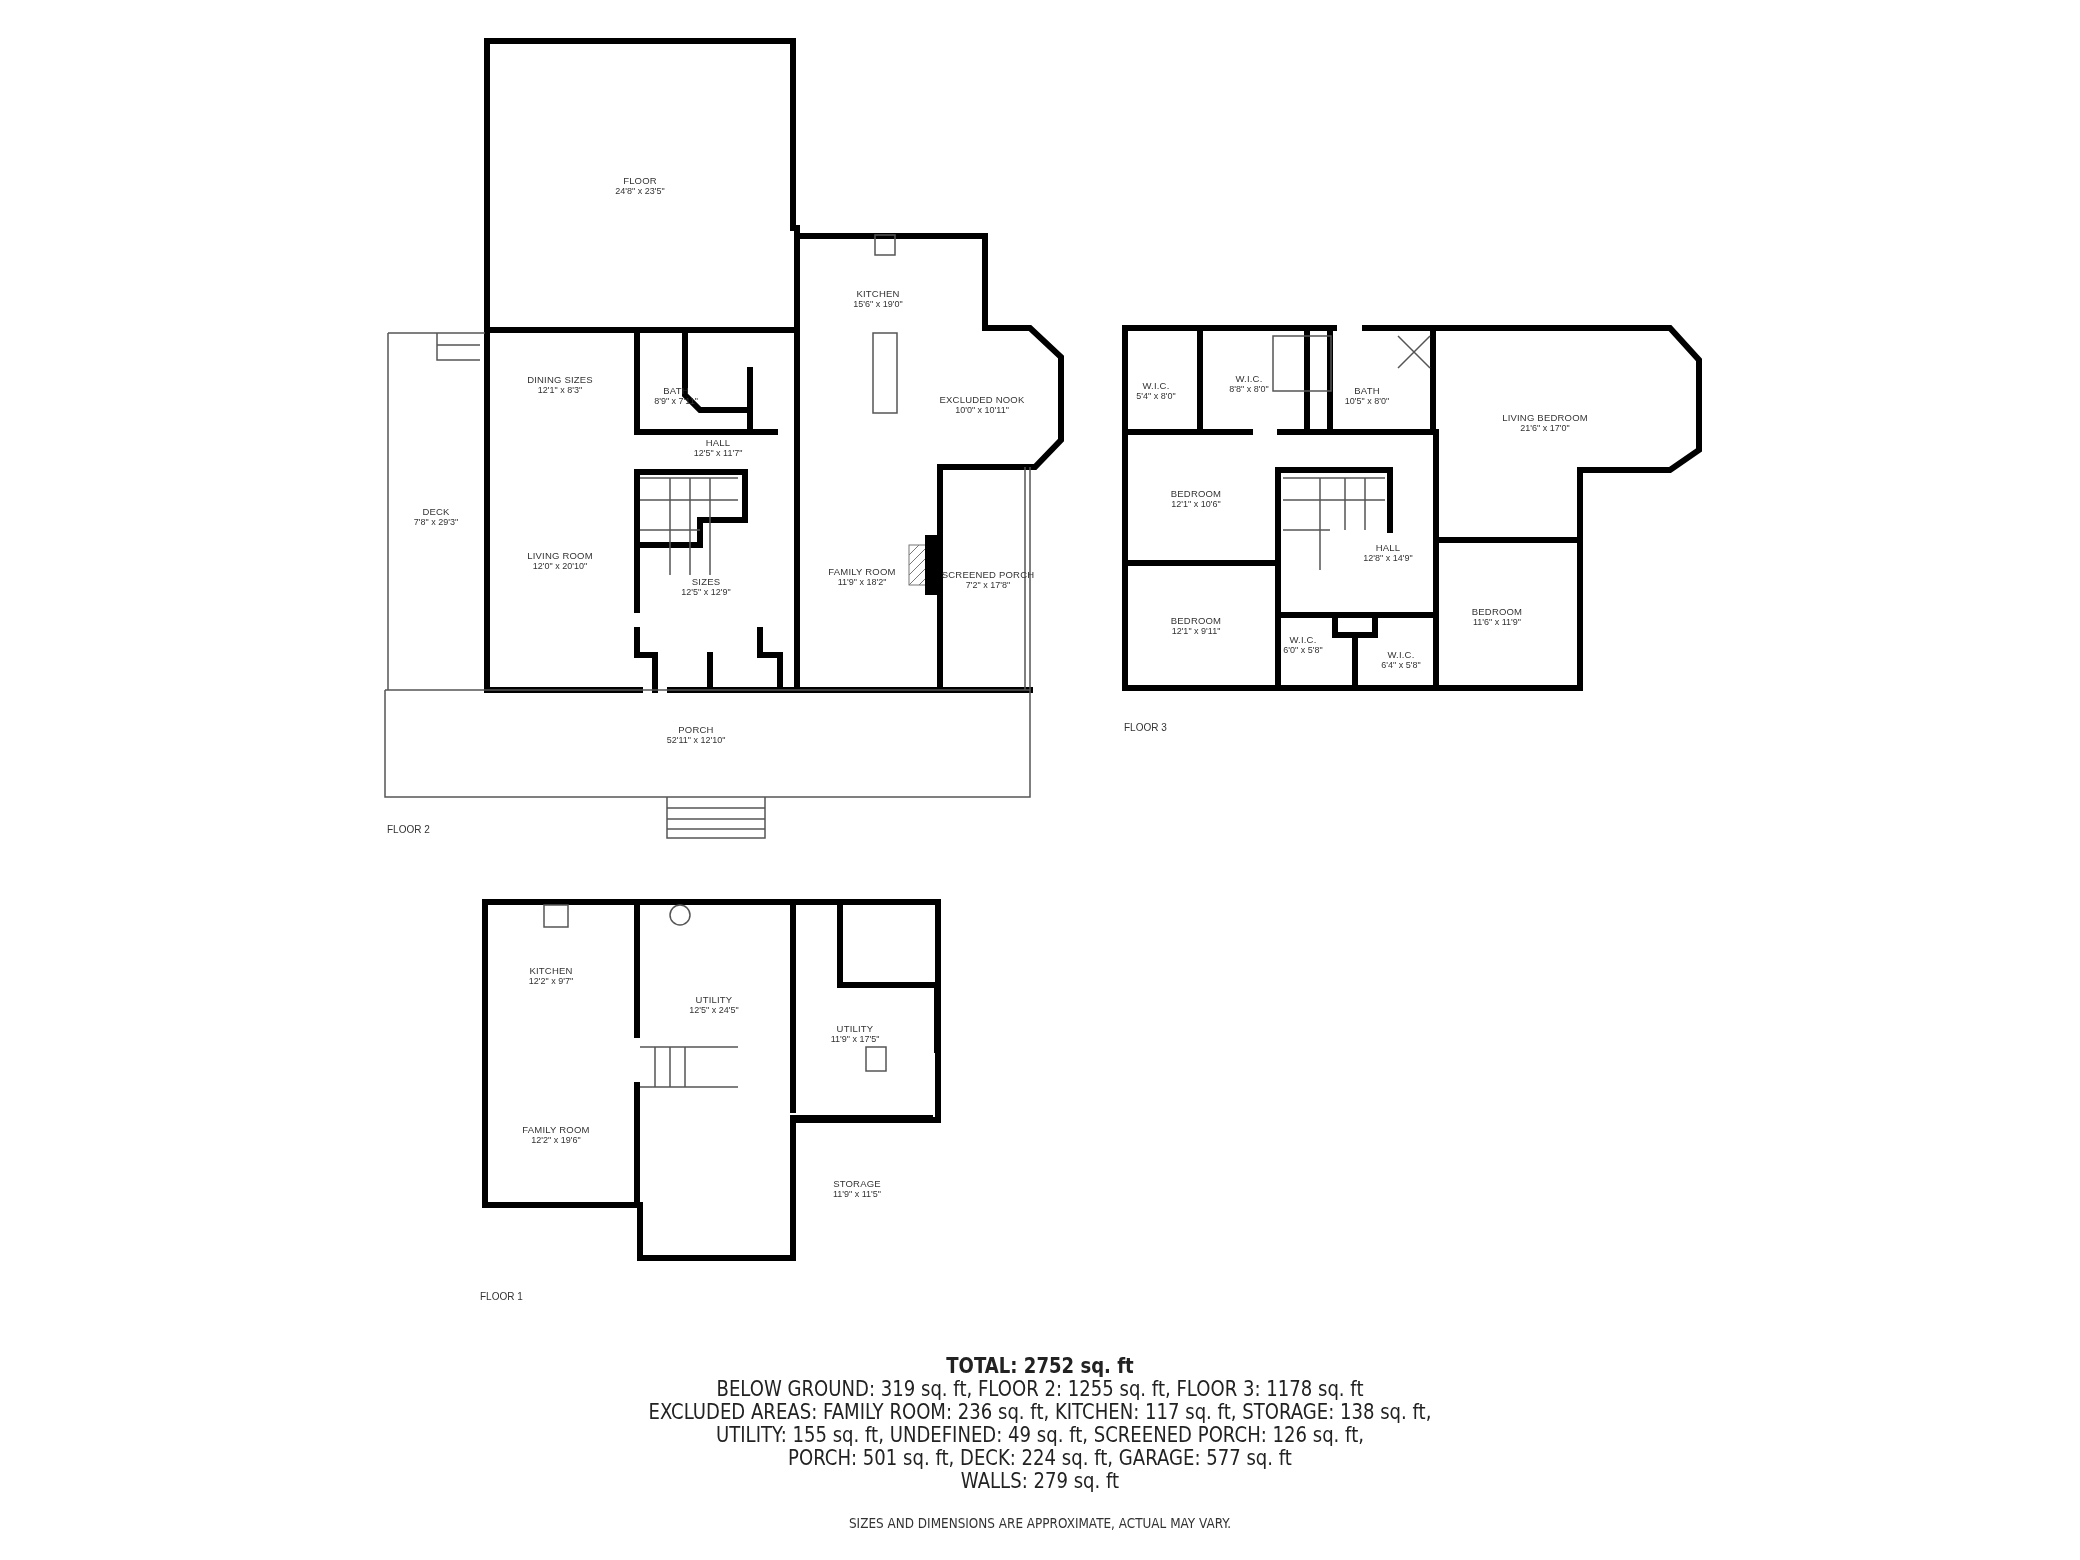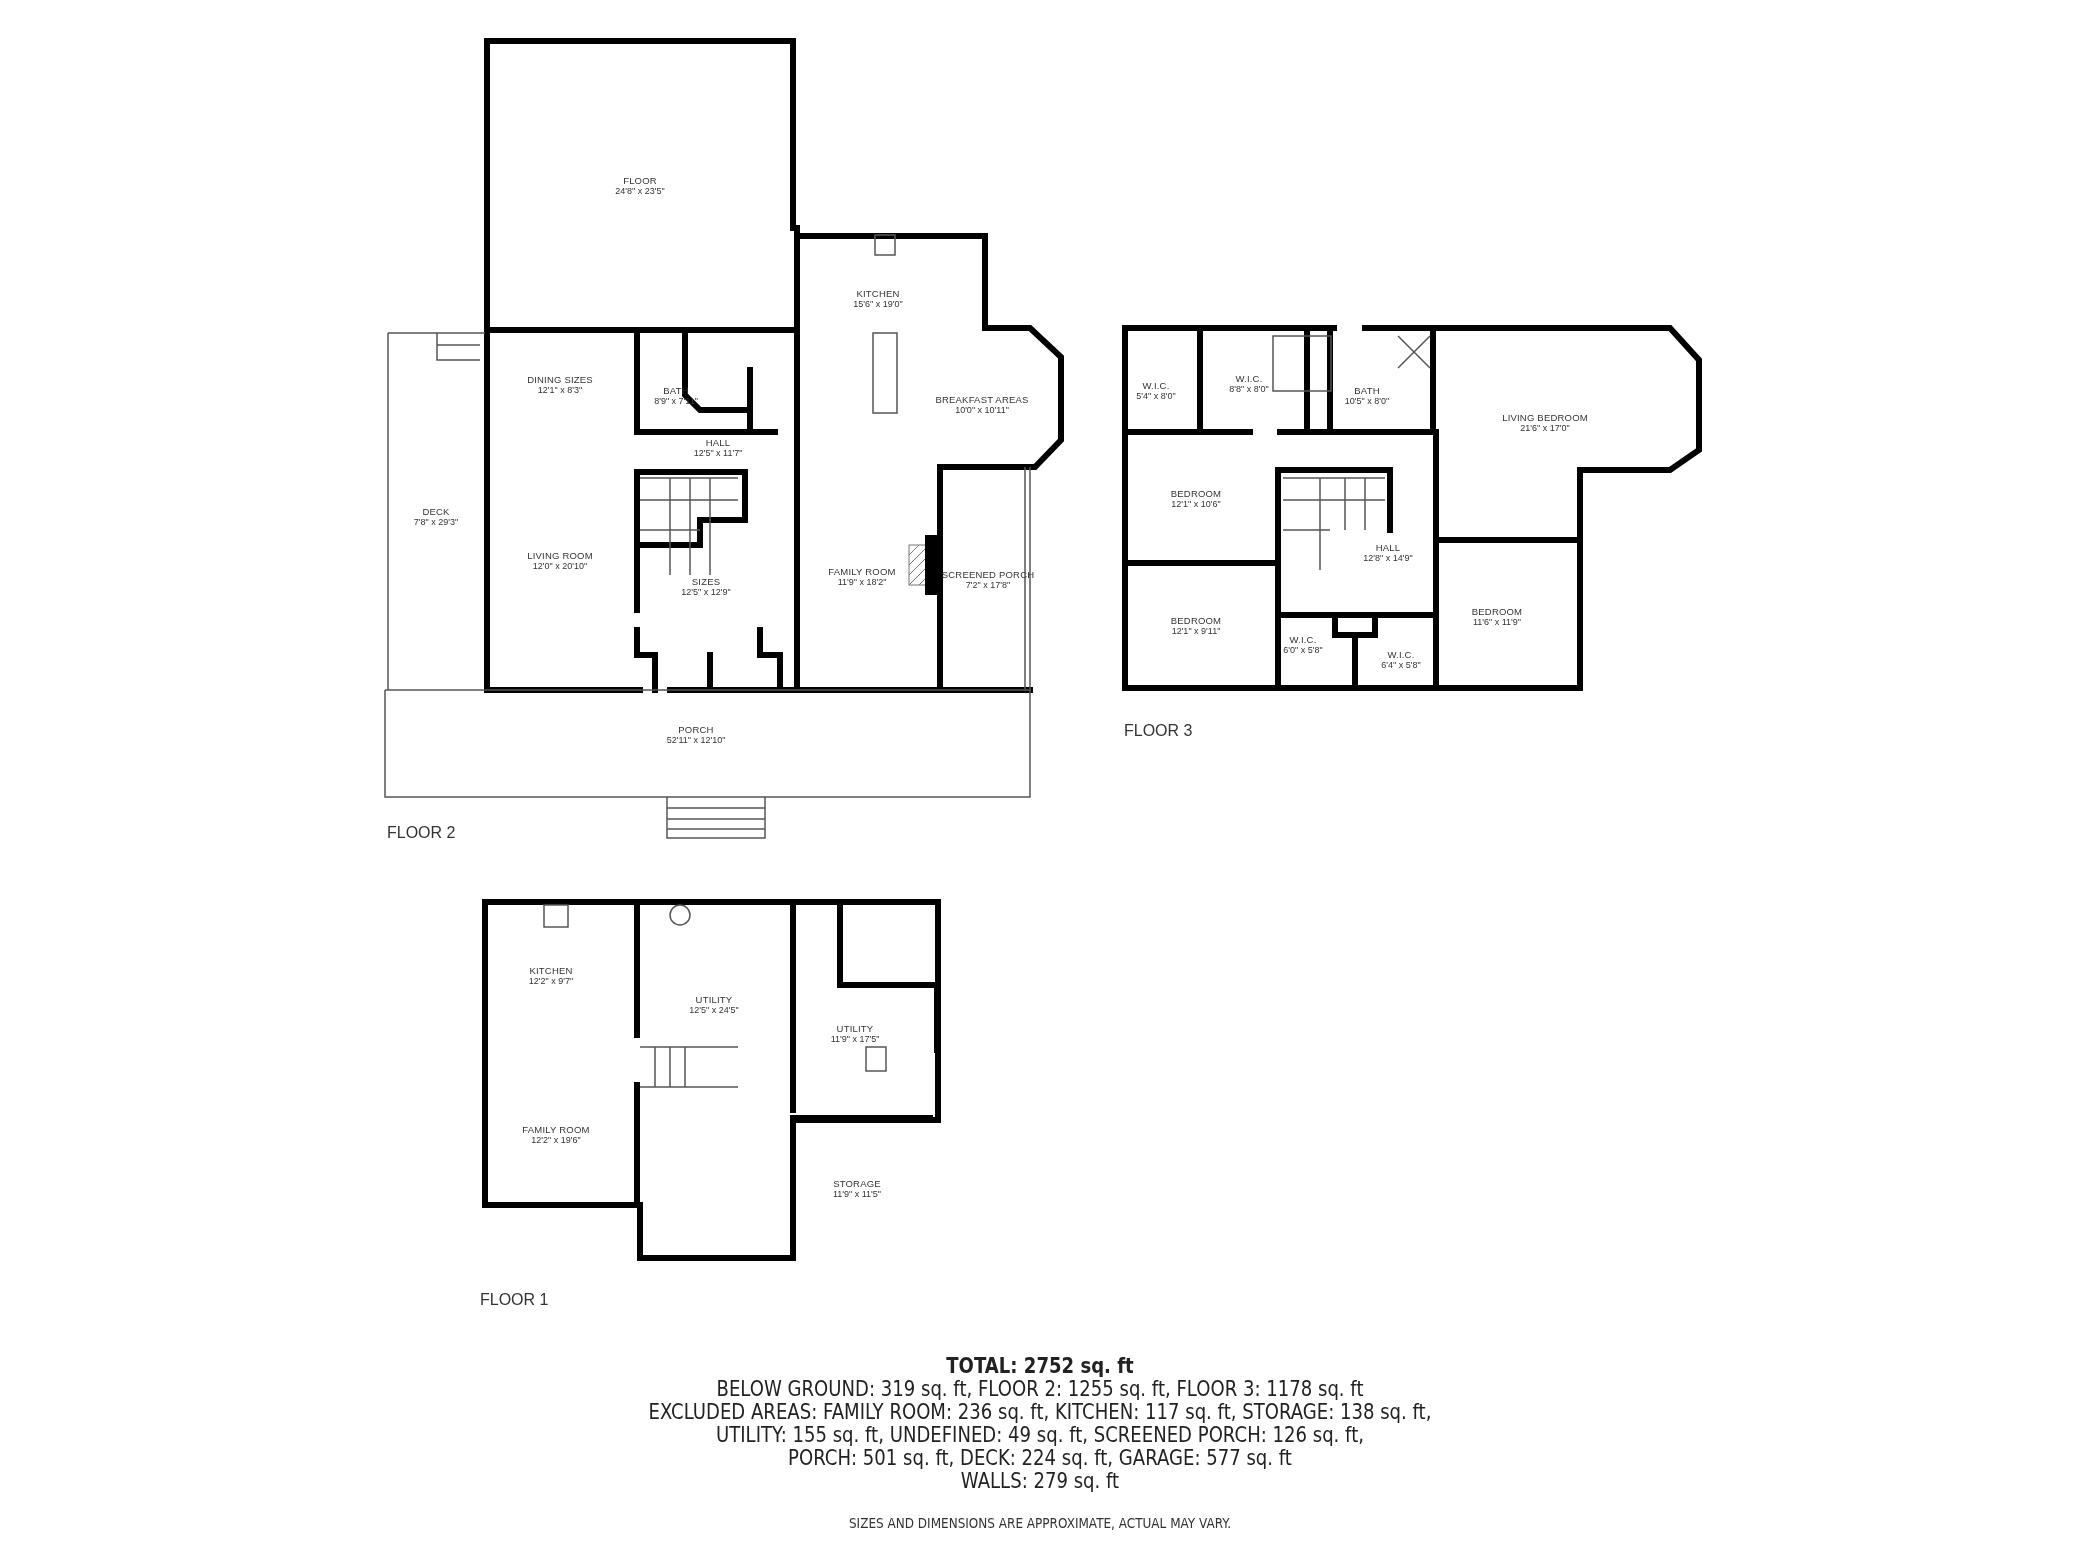--- a/index.html
+++ b/index.html
@@ -1,21 +1,21 @@
 <!DOCTYPE html>
 <html><head>
 <meta charset="utf-8">
 <style>
   html,body{margin:0;padding:0;background:#fff;}
   body{width:2080px;height:1560px;position:relative;overflow:hidden;font-family:"Liberation Sans",sans-serif;color:#333;}
   svg.plan{position:absolute;left:0;top:0;}
   .lbl{position:absolute;text-align:center;transform:translate(-50%,0);font-size:9px;line-height:11px;color:#333;white-space:nowrap;}
   .lbl .n{display:block;font-size:9.5px;letter-spacing:.2px;}
   .lbl .d{display:block;}
-  .flr{position:absolute;font-size:16px;color:#333;}
+  .flr{position:absolute;font-size:10px;color:#333;}
   .summary{position:absolute;left:0;width:2080px;top:1355px;text-align:center;font-family:"DejaVu Sans",sans-serif;color:#222;font-size:21px;line-height:23px;transform:scaleX(.86);transform-origin:center top;}
   .summary .total{font-weight:bold;}
   .disc{position:absolute;left:0;width:2080px;top:1515px;text-align:center;font-family:"DejaVu Sans",sans-serif;font-size:14px;color:#333;transform:scaleX(.86);transform-origin:center top;}
 </style>
 </head>
 <body>
 
 <svg class="plan" width="2080" height="1560" viewBox="0 0 2080 1560">
   <g fill="none" stroke="#000" stroke-width="6" stroke-linecap="square">
 
@@ -72,21 +72,21 @@
 
 <div class="lbl" style="left:640px;top:175px">
     <span class="n">FLOOR</span>
     <span class="d">24'8" x 23'5"</span>
   </div>
 <div class="lbl" style="left:878px;top:288px">
     <span class="n">KITCHEN</span>
     <span class="d">15'6" x 19'0"</span>
   </div>
 <div class="lbl" style="left:982px;top:394px">
-    <span class="n">BREAKFAST AREAS</span>
+    <span class="n">EXCLUDED NOOK</span>
     <span class="d">10'0" x 10'11"</span>
   </div>
 <div class="lbl" style="left:560px;top:374px">
     <span class="n">DINING SIZES</span>
     <span class="d">12'1" x 8'3"</span>
   </div>
 <div class="lbl" style="left:676px;top:385px">
     <span class="n">BATH</span>
     <span class="d">8'9" x 7'11"</span>
   </div>

